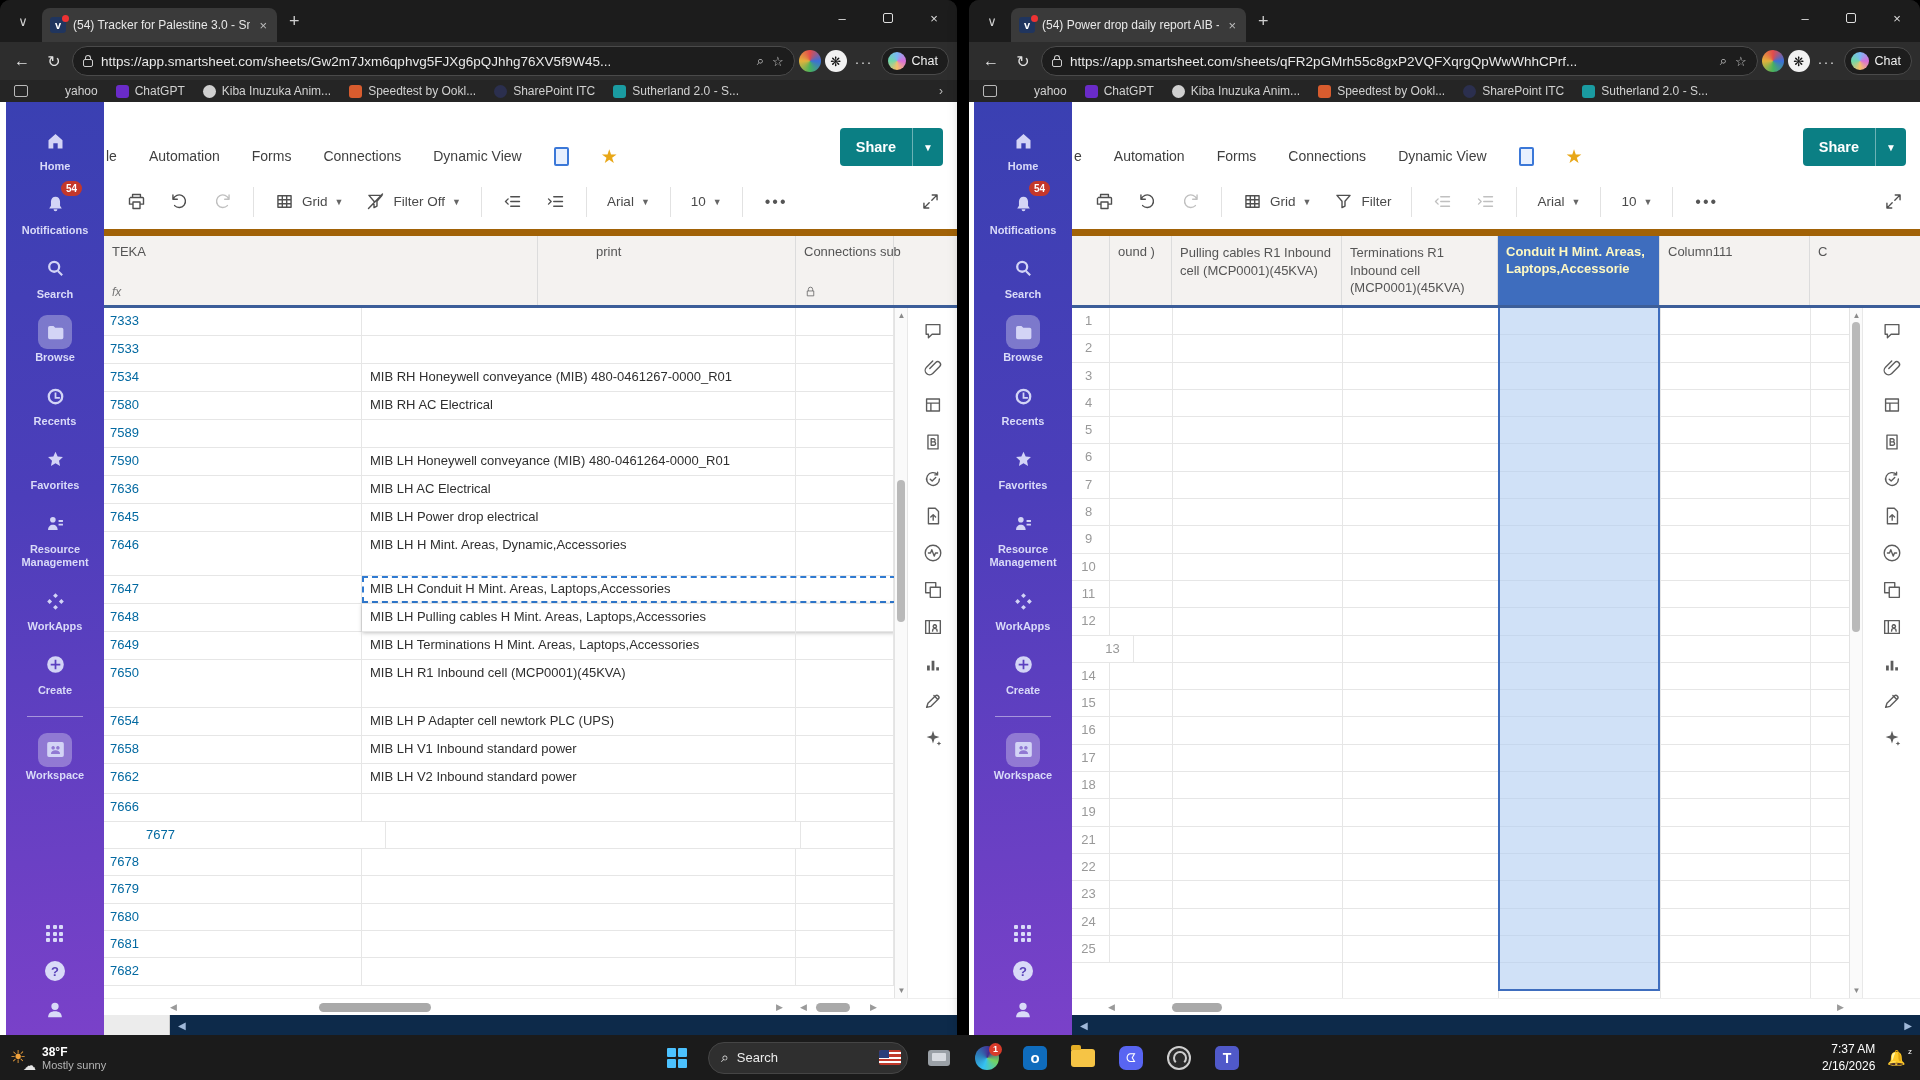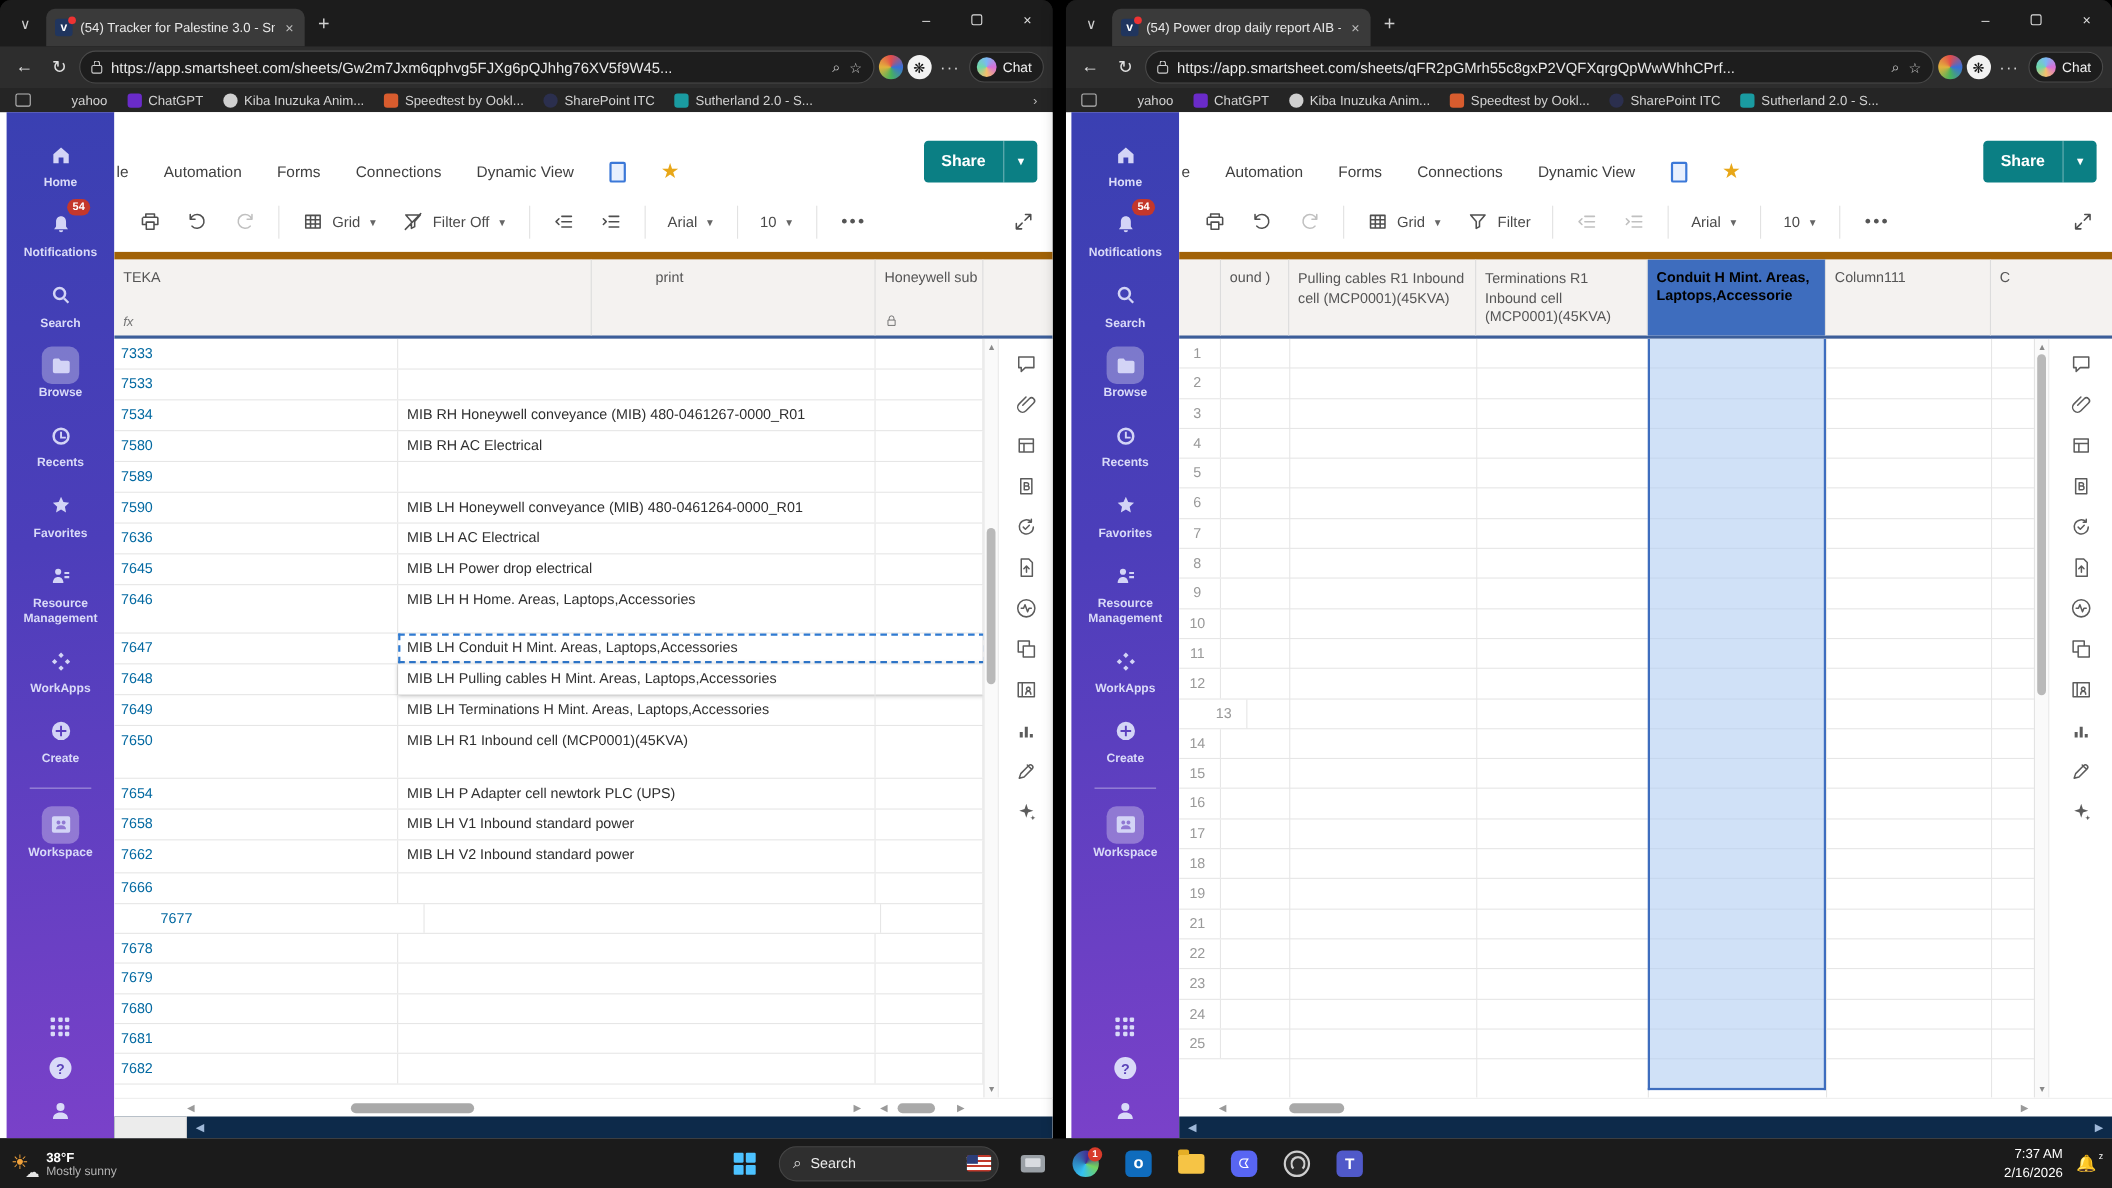--- a/index.html
+++ b/index.html
@@ -81,21 +81,21 @@
   .caret{font-size:9px;color:#666;}
   .tmore{font-size:16px;letter-spacing:2px;color:#555;margin-left:8px;}
   .texpand{margin-left:auto;}
 
   
   .ghead{height:72px;background:#f4f2f0;display:flex;border-bottom:3px solid #3c5e99;position:relative;}
   .gh{border-right:1px solid #dcdcdc;padding:8px 8px 6px;font-size:13px;color:#555;position:relative;display:flex;flex-direction:column;}
   .gh .fx{margin-top:auto;font-style:italic;color:#777;font-size:12px;}
   .gh .lockic{margin-top:auto;width:13px;height:15px;}
   .gh .lockic path{fill:none;stroke:#666;stroke-width:1.5;}
-  .gh.selcol{background:#3e6dbe;color:#000000;font-weight:bold;line-height:1.3;}
+  .gh.selcol{background:#3e6dbe;color:#fef9c3;font-weight:bold;line-height:1.3;}
   .gridwrap{flex:1;position:relative;overflow:hidden;background:#fff;}
   .rows{position:absolute;left:0;top:0;right:0;}
   .grow{display:flex;border-bottom:1px solid #e6e6e6;position:relative;}
   .gc{border-right:1px solid #e6e6e6;font-size:13px;overflow:hidden;white-space:nowrap;}
   .gc.idc{color:#0369a1;padding:5px 4px 0 6px;}
   .gc.txt{color:#2f2f2f;padding:5px 4px 0 8px;}
   .grow.dashed::after{content:"";position:absolute;left:258px;right:-2px;top:0;bottom:0;border:2px dashed #2f7ad1;pointer-events:none;}
   .grow.sel::after{content:"";position:absolute;left:258px;right:-2px;top:-1px;bottom:-1px;border:1.6px solid #70记7a85;border-color:#6e7a85;box-shadow:0 1px 4px rgba(0,0,0,.25);pointer-events:none;}
   .grow.numrow .gc.idc{color:#999;padding-left:0;text-align:center;}
   .vline{position:absolute;top:0;bottom:0;width:1px;background:#e6e6e6;}
@@ -408,21 +408,21 @@
 
       <div class="ghead">
         <div class="gh" style="width:434px;">
             <span>TEKA</span>
             <span class="fx">fx</span>
           </div>
         <div class="gh" style="width:258px;padding-left:58px;">
             <span>print</span>
           </div>
         <div class="gh" style="width:98px;">
-            <span style="white-space:nowrap;">Honeywell sub</span>
+            <span style="white-space:nowrap;">Connections sub</span>
             <svg class="lockic" viewBox="0 0 24 24">
               <path d="M8 11 V8 a4 4 0 0 1 8 0 v3 M6 11 h12 v9 H6 Z"></path>
             </svg>
           </div>
       </div>
       <div class="gridwrap">
         <div class="rows" style="right:63px;">
 
         <div class="grow" style="height: 28px;">
               <div class="gc idc" style="width:258px;">7333</div>
@@ -459,21 +459,21 @@
               <div class="gc txt" style="width:434px;">MIB LH AC Electrical</div>
               <div class="gc" style="width:98px;"></div>
             </div>
             <div class="grow" style="height: 28px;">
               <div class="gc idc" style="width:258px;">7645</div>
               <div class="gc txt" style="width:434px;">MIB LH Power drop electrical</div>
               <div class="gc" style="width:98px;"></div>
             </div>
             <div class="grow" style="height: 44px;">
               <div class="gc idc" style="width:258px;">7646</div>
-              <div class="gc txt" style="width:434px;">MIB LH H Home. Areas, Laptops,Accessories</div>
+              <div class="gc txt" style="width:434px;">MIB LH H Mint. Areas, Dynamic,Accessories</div>
               <div class="gc" style="width:98px;"></div>
             </div>
             <div class="grow dashed" style="height: 28px;">
               <div class="gc idc" style="width:258px;">7647</div>
               <div class="gc txt" style="width:434px;">MIB LH Conduit H Mint. Areas, Laptops,Accessories</div>
               <div class="gc" style="width:98px;"></div>
             </div>
             <div class="grow sel" style="height: 28px;">
               <div class="gc idc" style="width:258px;">7648</div>
               <div class="gc txt" style="width:434px;">MIB LH Pulling cables H Mint. Areas, Laptops,Accessories</div>

